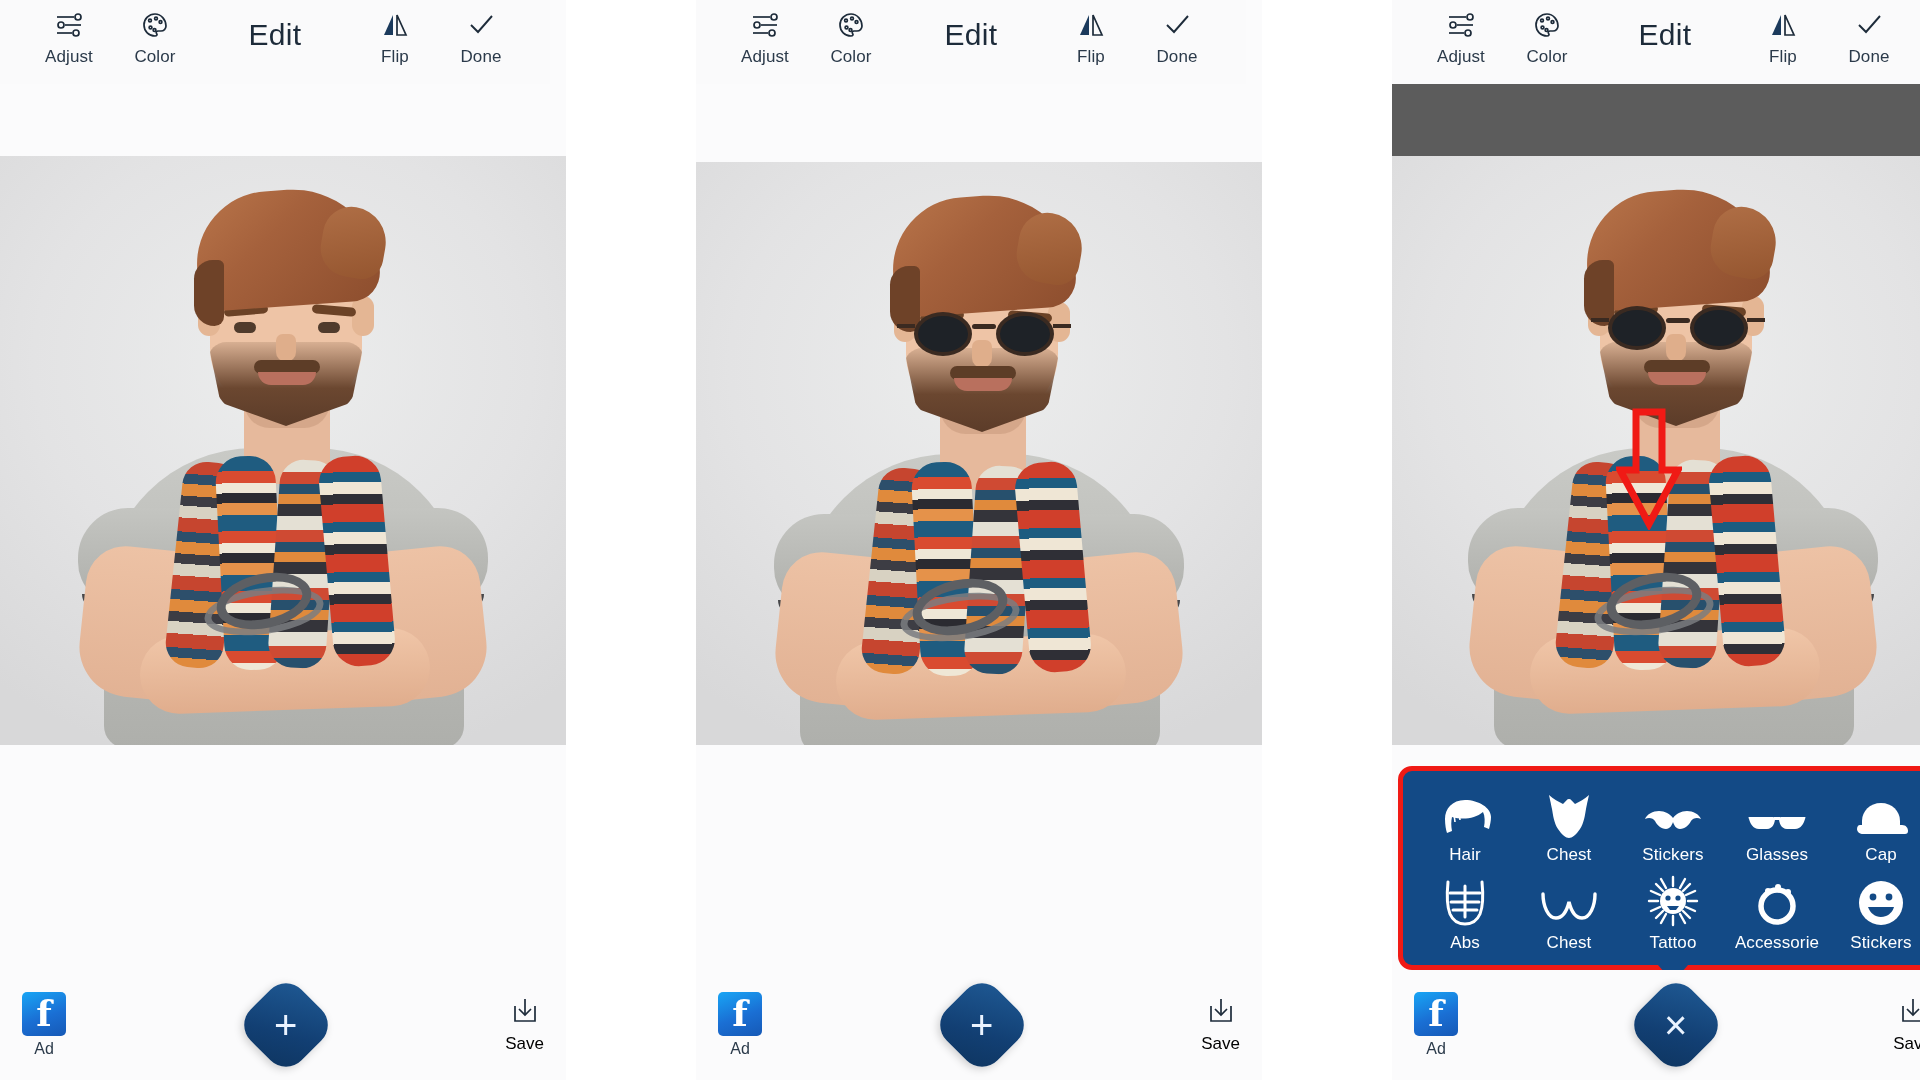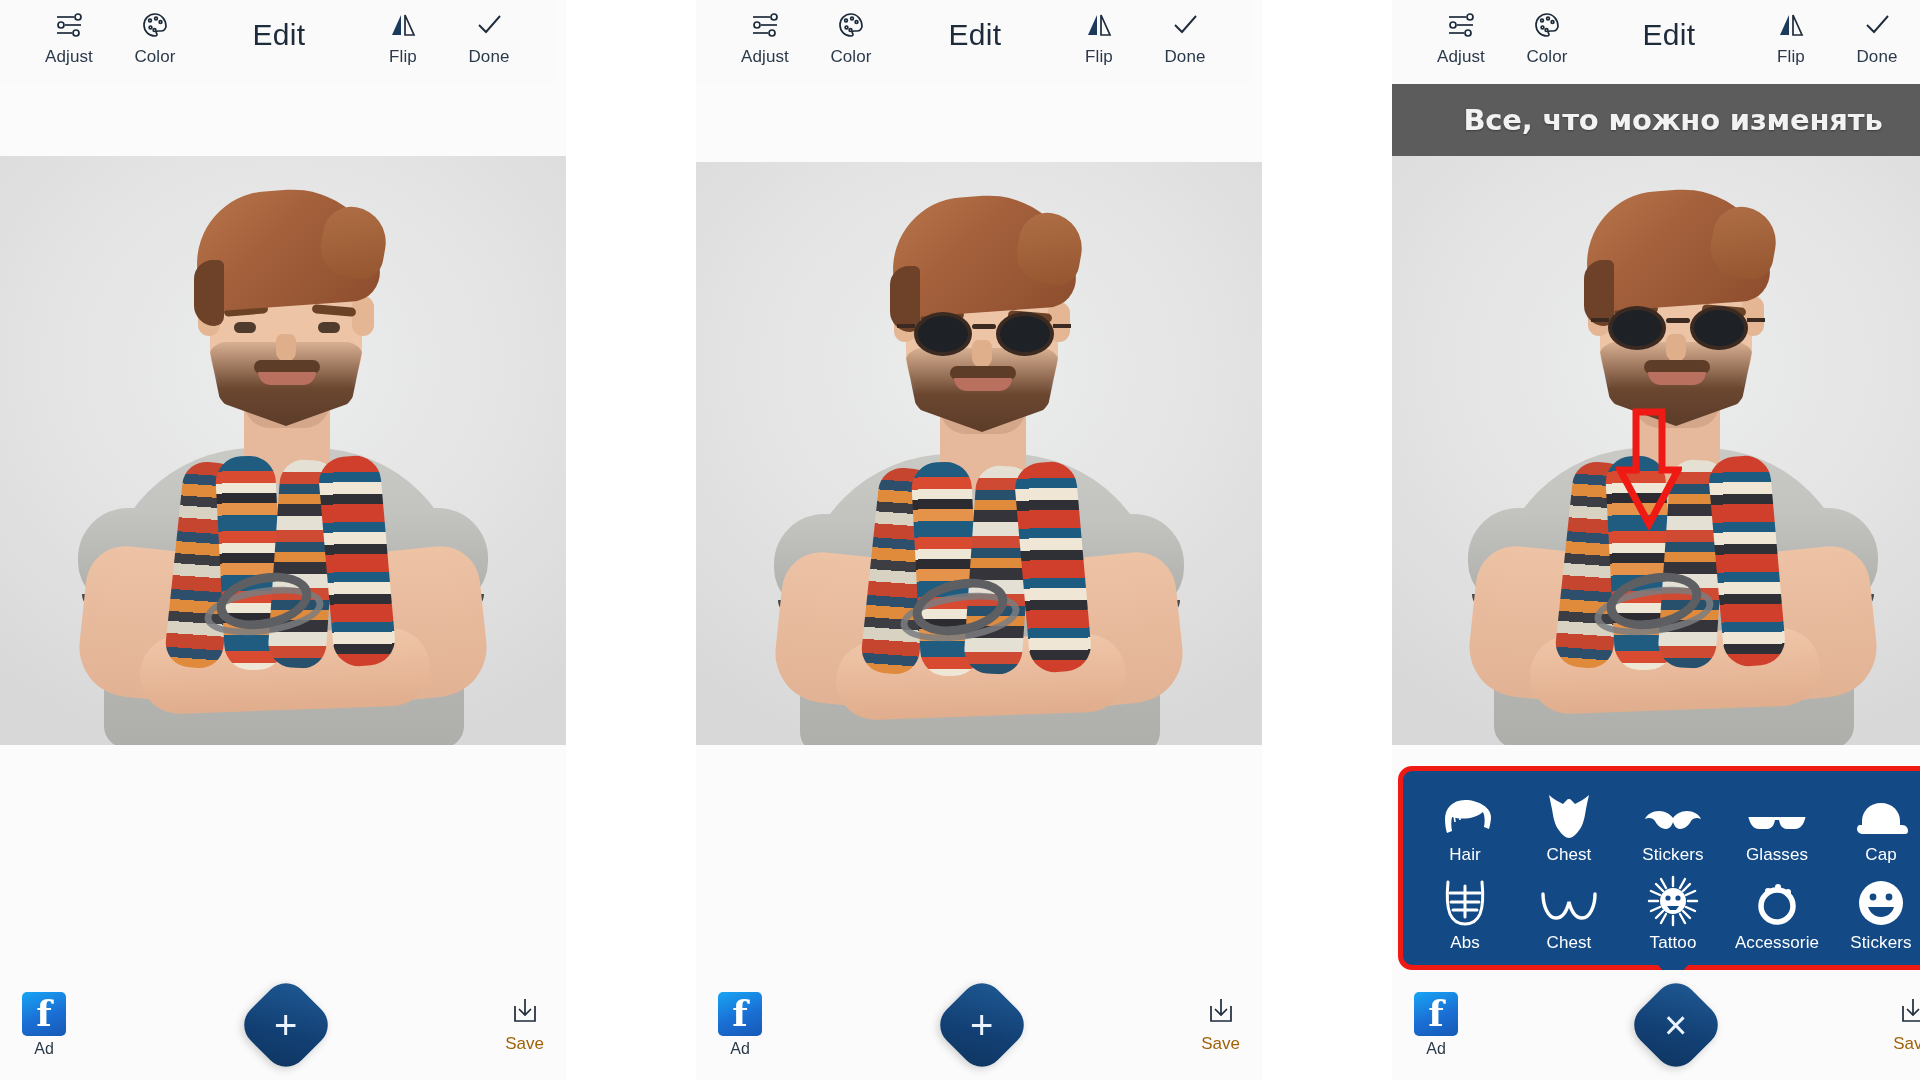--- a/index.html
+++ b/index.html
@@ -24,21 +24,21 @@
     overflow: hidden;
     flex: 0 0 auto;
   }
   .panel.p1 { width: 566px; }
   .gap { flex: 0 0 auto; width: 130px; height: 1080px; background:#ffffff; }
   .panel.p2 { width: 566px; }
   .panel.p3 { width: 562px; }
 
   
   .toolbar {
-    position: absolute; top: 0; left: 0; right: 8px;
+    position: absolute; top: 0; left: 0; right: 16px;
     height: 84px;
     background: #fafafb;
     display: flex;
     align-items: flex-start;
     padding: 8px 26px 0 26px;
     z-index: 6;
   }
   .tb-btn {
     width: 86px;
     display: flex; flex-direction: column;
@@ -258,21 +258,21 @@
     width: 72px; height: 72px;
     background: linear-gradient(150deg,#1f5a95 0%,#123f73 60%,#0e3560 100%);
     border-radius: 22px;
     transform: rotate(45deg);
     display:flex; align-items:center; justify-content:center;
     cursor:pointer;
     box-shadow: 0 3px 9px rgba(0,0,0,.18);
   }
   .fab-gl { transform: rotate(-45deg); color:#eaf3ff; font-size:40px; line-height:40px; font-weight:300; }
   .savebtn { display:flex; flex-direction:column; align-items:center; gap:4px; cursor:pointer; }
-  .save-lab { font-size:17px; color:#a16207; }
+  .save-lab { font-size:17px; color:#000000; }
 </style>
 </head>
 <body>
 
 <div class="stage">
 
   <div class="panel p1">
 
     <div class="toolbar">
       <div class="tb-btn">
@@ -558,21 +558,20 @@
           <svg width="28" height="28" viewBox="0 0 28 28">
               <polyline points="4,14 11,21 25,5" fill="none" stroke="#1d2b3a" stroke-width="1.9"></polyline>
             </svg>
         </span>
         <span class="tb-lab">Done</span>
       </div>
     </div>
 
     <div class="promo">
       <div class="promo-text">
-        <div>Все, что можно изменять</div>
       </div>
     </div>
 
     <div class="photo-wrap">
       <div class="bg"></div>
       <div class="figure with-shades">
         <div class="shoulders"></div>
         <div class="sleeve-l"></div>
           <div class="sleeve-r"></div>
         <div class="arm-l"></div>

